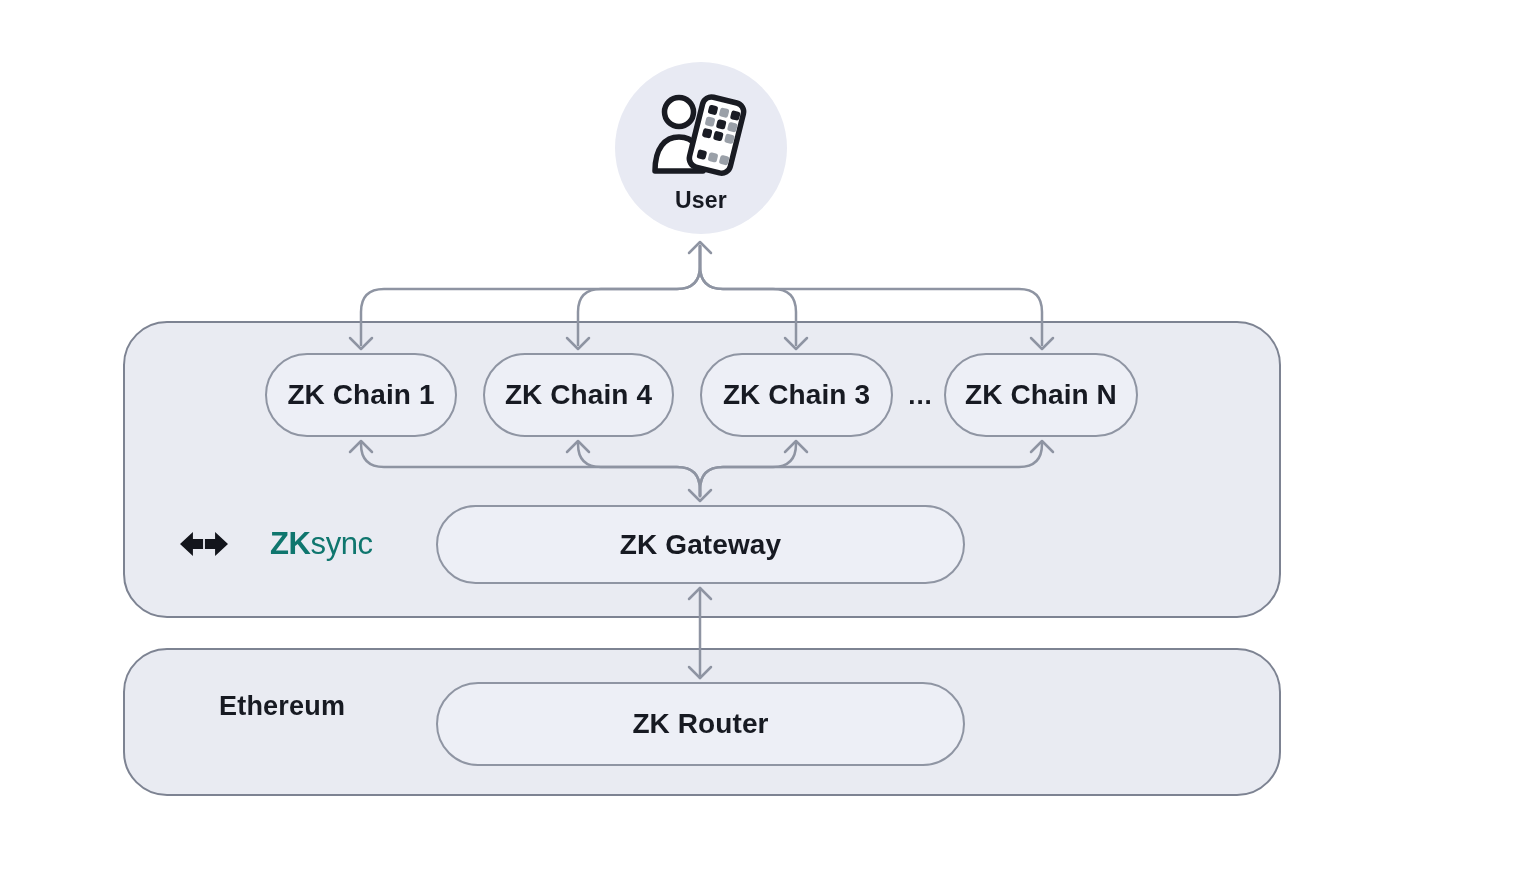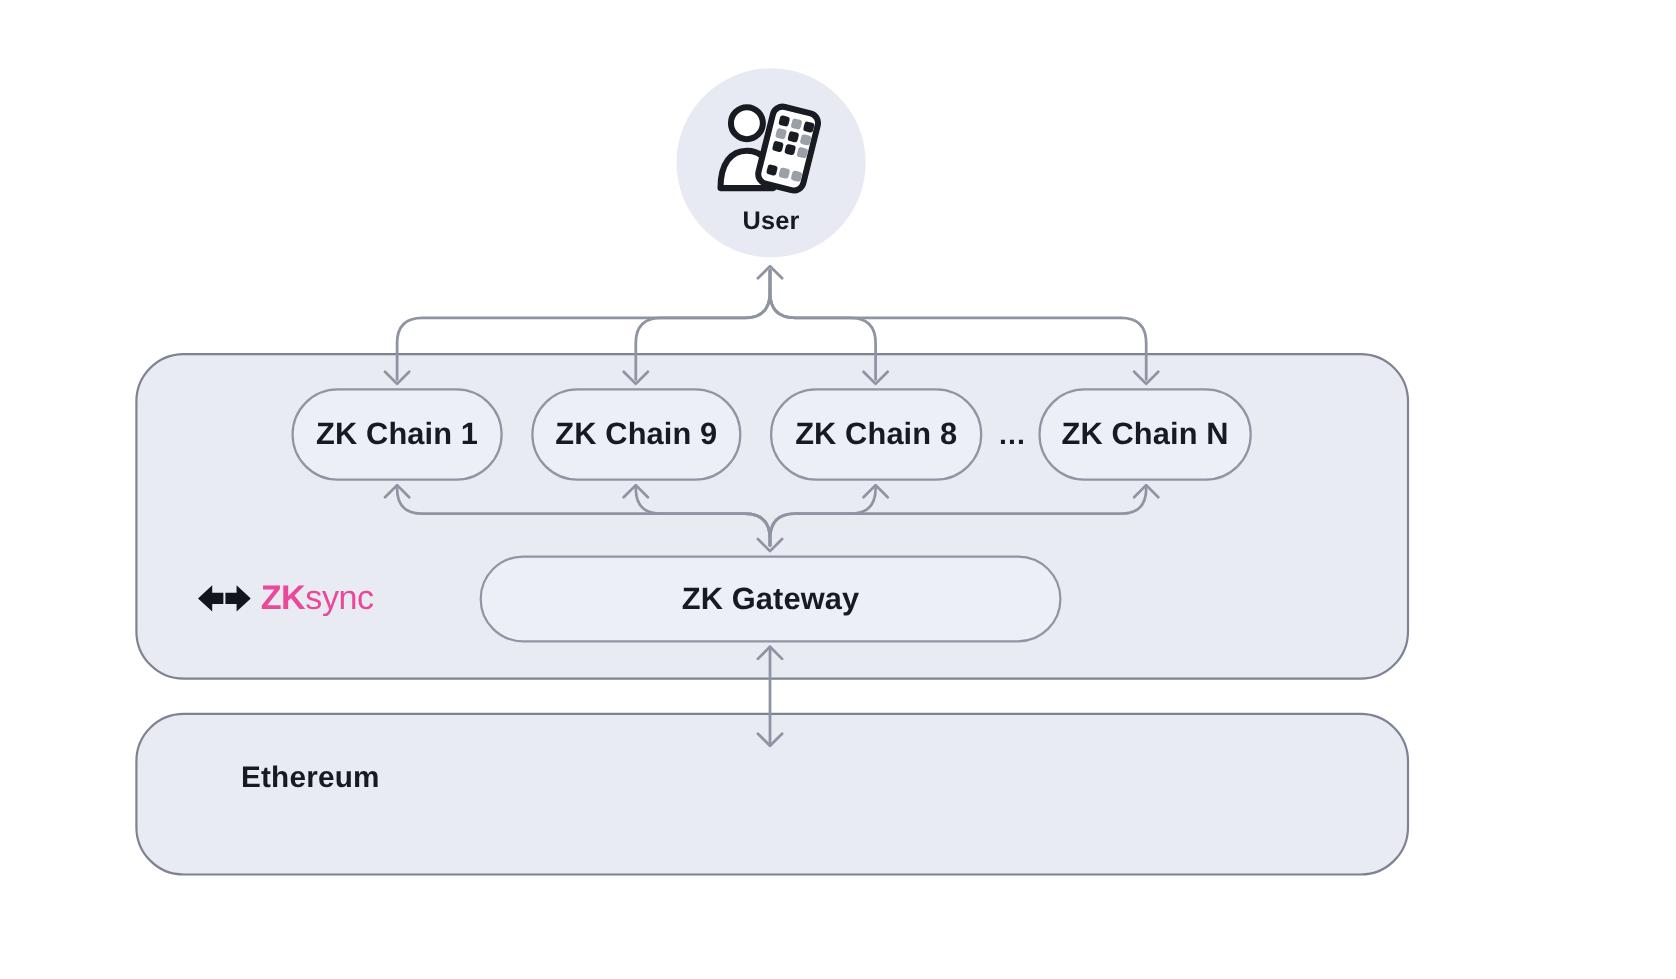--- a/index.html
+++ b/index.html
@@ -53,21 +53,21 @@
     position:absolute;left:895px;top:353px;width:51px;height:84px;
     display:flex;align-items:center;justify-content:center;
     font-size:26px;font-weight:700;z-index:2;letter-spacing:1px;
   }
 
   
   .zksync-logo{
     position:absolute;left:180px;top:520px;height:48px;
     display:flex;align-items:center;gap:9px;z-index:2;
   }
-  .zksync-logo .wordmark{font-size:31px;letter-spacing:-0.4px;color:#ec4899;white-space:nowrap;}
+  .zksync-logo .wordmark{font-size:31px;letter-spacing:-0.4px;color:#0f766e;white-space:nowrap;margin-left:33px;}
   .zksync-logo .wordmark .bold{font-weight:700;}
   .zksync-logo .wordmark .light{font-weight:400;}
   .eth-label{
     position:absolute;left:219px;top:632px;height:148px;
     display:flex;align-items:center;
     font-size:27px;font-weight:700;z-index:2;letter-spacing:.2px;
   }
 
   
   .connectors{
@@ -122,32 +122,35 @@
     </svg>
     <div class="wordmark"><span class="bold">ZK</span><span class="light">sync</span></div>
   </div>
 
   <div class="eth-label">Ethereum</div>
 
   <div class="pill chain-1">
       <span>ZK Chain 1</span>
     </div>
   <div class="pill chain-2">
-      <span>ZK Chain 9</span>
+      <span>ZK Chain 4</span>
     </div>
   <div class="pill chain-3">
-      <span>ZK Chain 8</span>
+      <span>ZK Chain 3</span>
     </div>
   <div class="ellipsis">...</div>
   <div class="pill gateway">
       <span>ZK Gateway</span>
     </div>
 
   <div class="pill chain-n">
       <span>ZK Chain N</span>
+    </div>
+  <div class="pill router">
+      <span>ZK Router</span>
     </div>
 
   <svg class="connectors" viewBox="0 0 1524 890" aria-hidden="true">
 
     <path d="M700 246 V266 Q700 289 677 289 H384 Q361 289 361 312 V345"></path>
     <path d="M700 246 V266 Q700 289 677 289 H601 Q578 289 578 312 V345"></path>
     <path d="M700 246 V266 Q700 289 723 289 H773 Q796 289 796 312 V345"></path>
     <path d="M700 246 V266 Q700 289 723 289 H1019 Q1042 289 1042 312 V345"></path>
     <path d="M689 253 L700 242 L711 253"></path>
     <path d="M350 338 L361 349 L372 338"></path>

